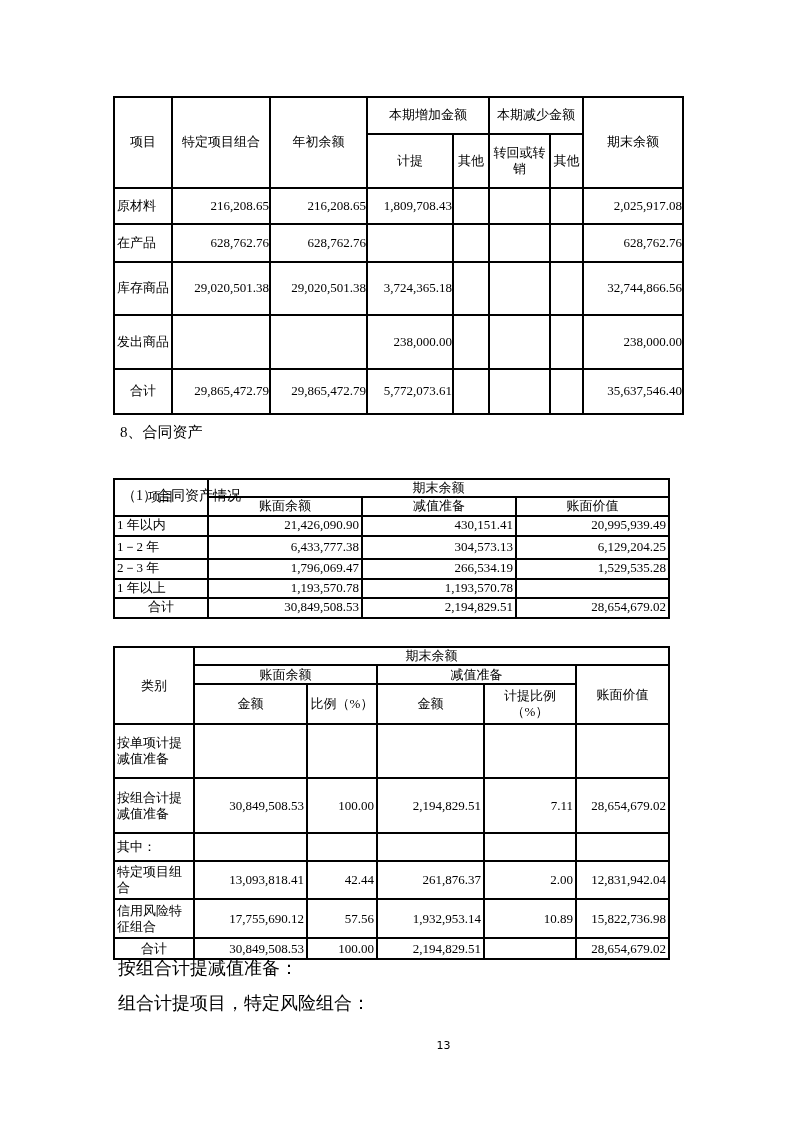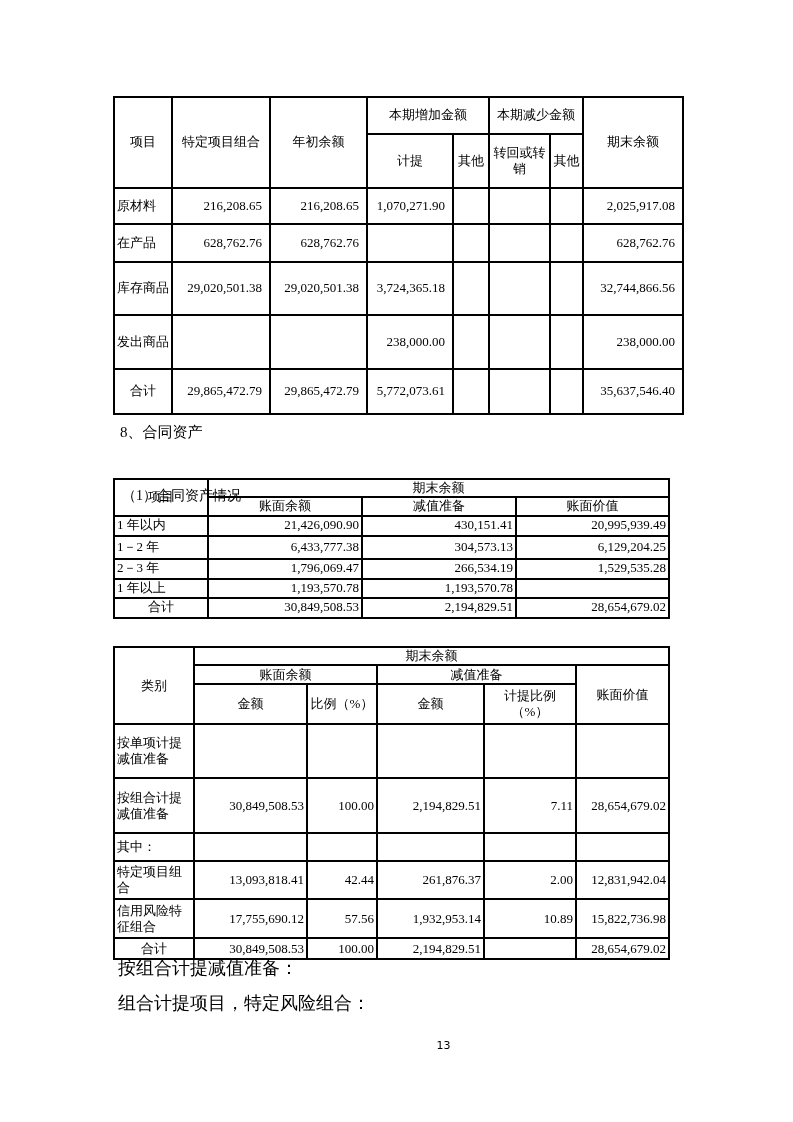--- a/index.html
+++ b/index.html
@@ -13,21 +13,21 @@
     font-size:13px;line-height:1.25;
   }
   table.doc td{
     border:2px solid #000;overflow:hidden;vertical-align:middle;
     padding:0 2px;word-break:break-all;
   }
   td.hdr{text-align:center;}
   td.lbl{text-align:left;padding-left:4px;}
   td.ctr{text-align:center;}
   td.num{text-align:right;padding-right:6px;font-variant-numeric:tabular-nums;}
-  table.ta td.num{padding-right:7px;}
+  table.ta td.num{padding-right:0;}
   .heading{
     position:absolute;font-size:15px;font-weight:normal;white-space:nowrap;text-align:center;
   }
   .subheading{
     position:absolute;font-size:14px;white-space:nowrap;margin-top:36px;
   }
   .note{
     position:absolute;font-size:18px;white-space:nowrap;
   }
   .pageno{
@@ -63,21 +63,21 @@
     <tr style="height:54px">
       <td class="hdr">计提</td>
       <td class="hdr">其他</td>
       <td class="hdr">转回或转销</td>
       <td class="hdr">其他</td>
     </tr>
     <tr style="height:36px">
       <td class="lbl">原材料</td>
       <td class="num">216,208.65</td>
       <td class="num">216,208.65</td>
-      <td class="num">1,070,271.90</td>
+      <td class="num">1,809,708.43</td>
       <td class="num"></td>
       <td class="num"></td>
       <td class="num"></td>
       <td class="num">2,025,917.08</td>
     </tr>
     <tr style="height:38px">
       <td class="lbl">在产品</td>
       <td class="num">628,762.76</td>
       <td class="num">628,762.76</td>
       <td class="num"></td>

